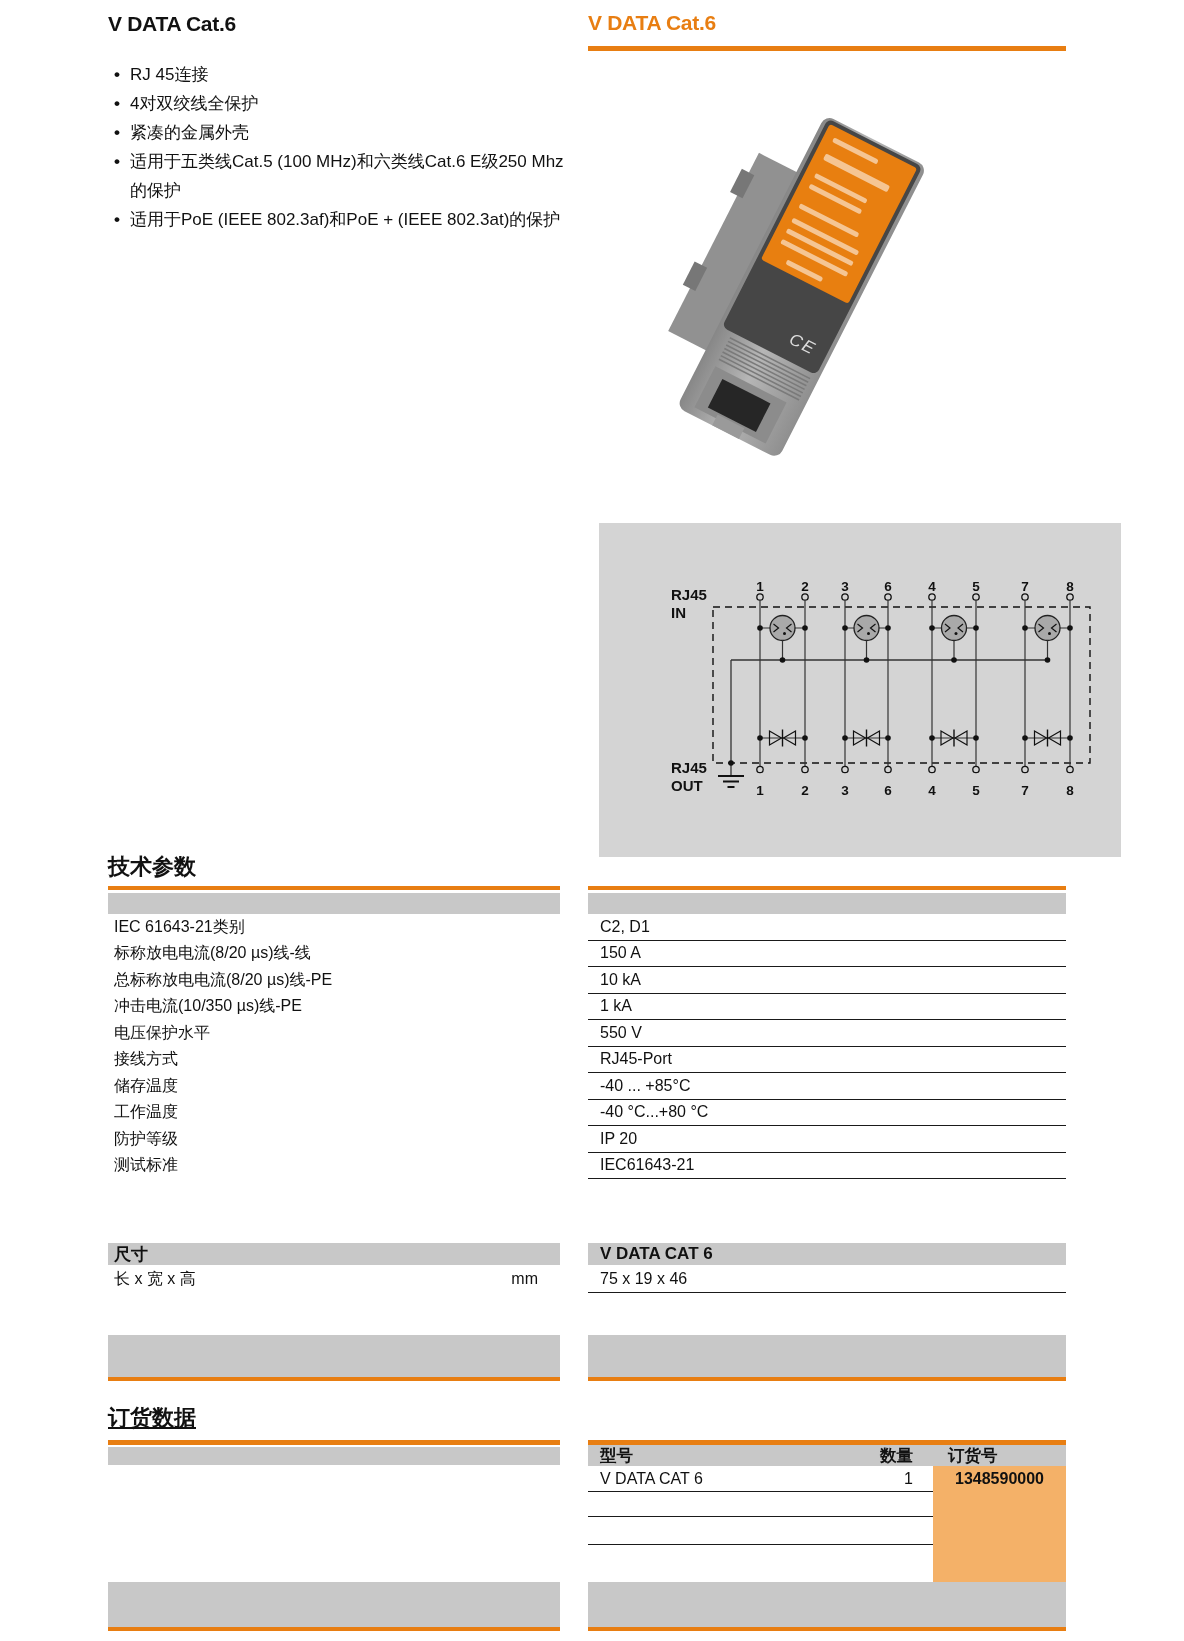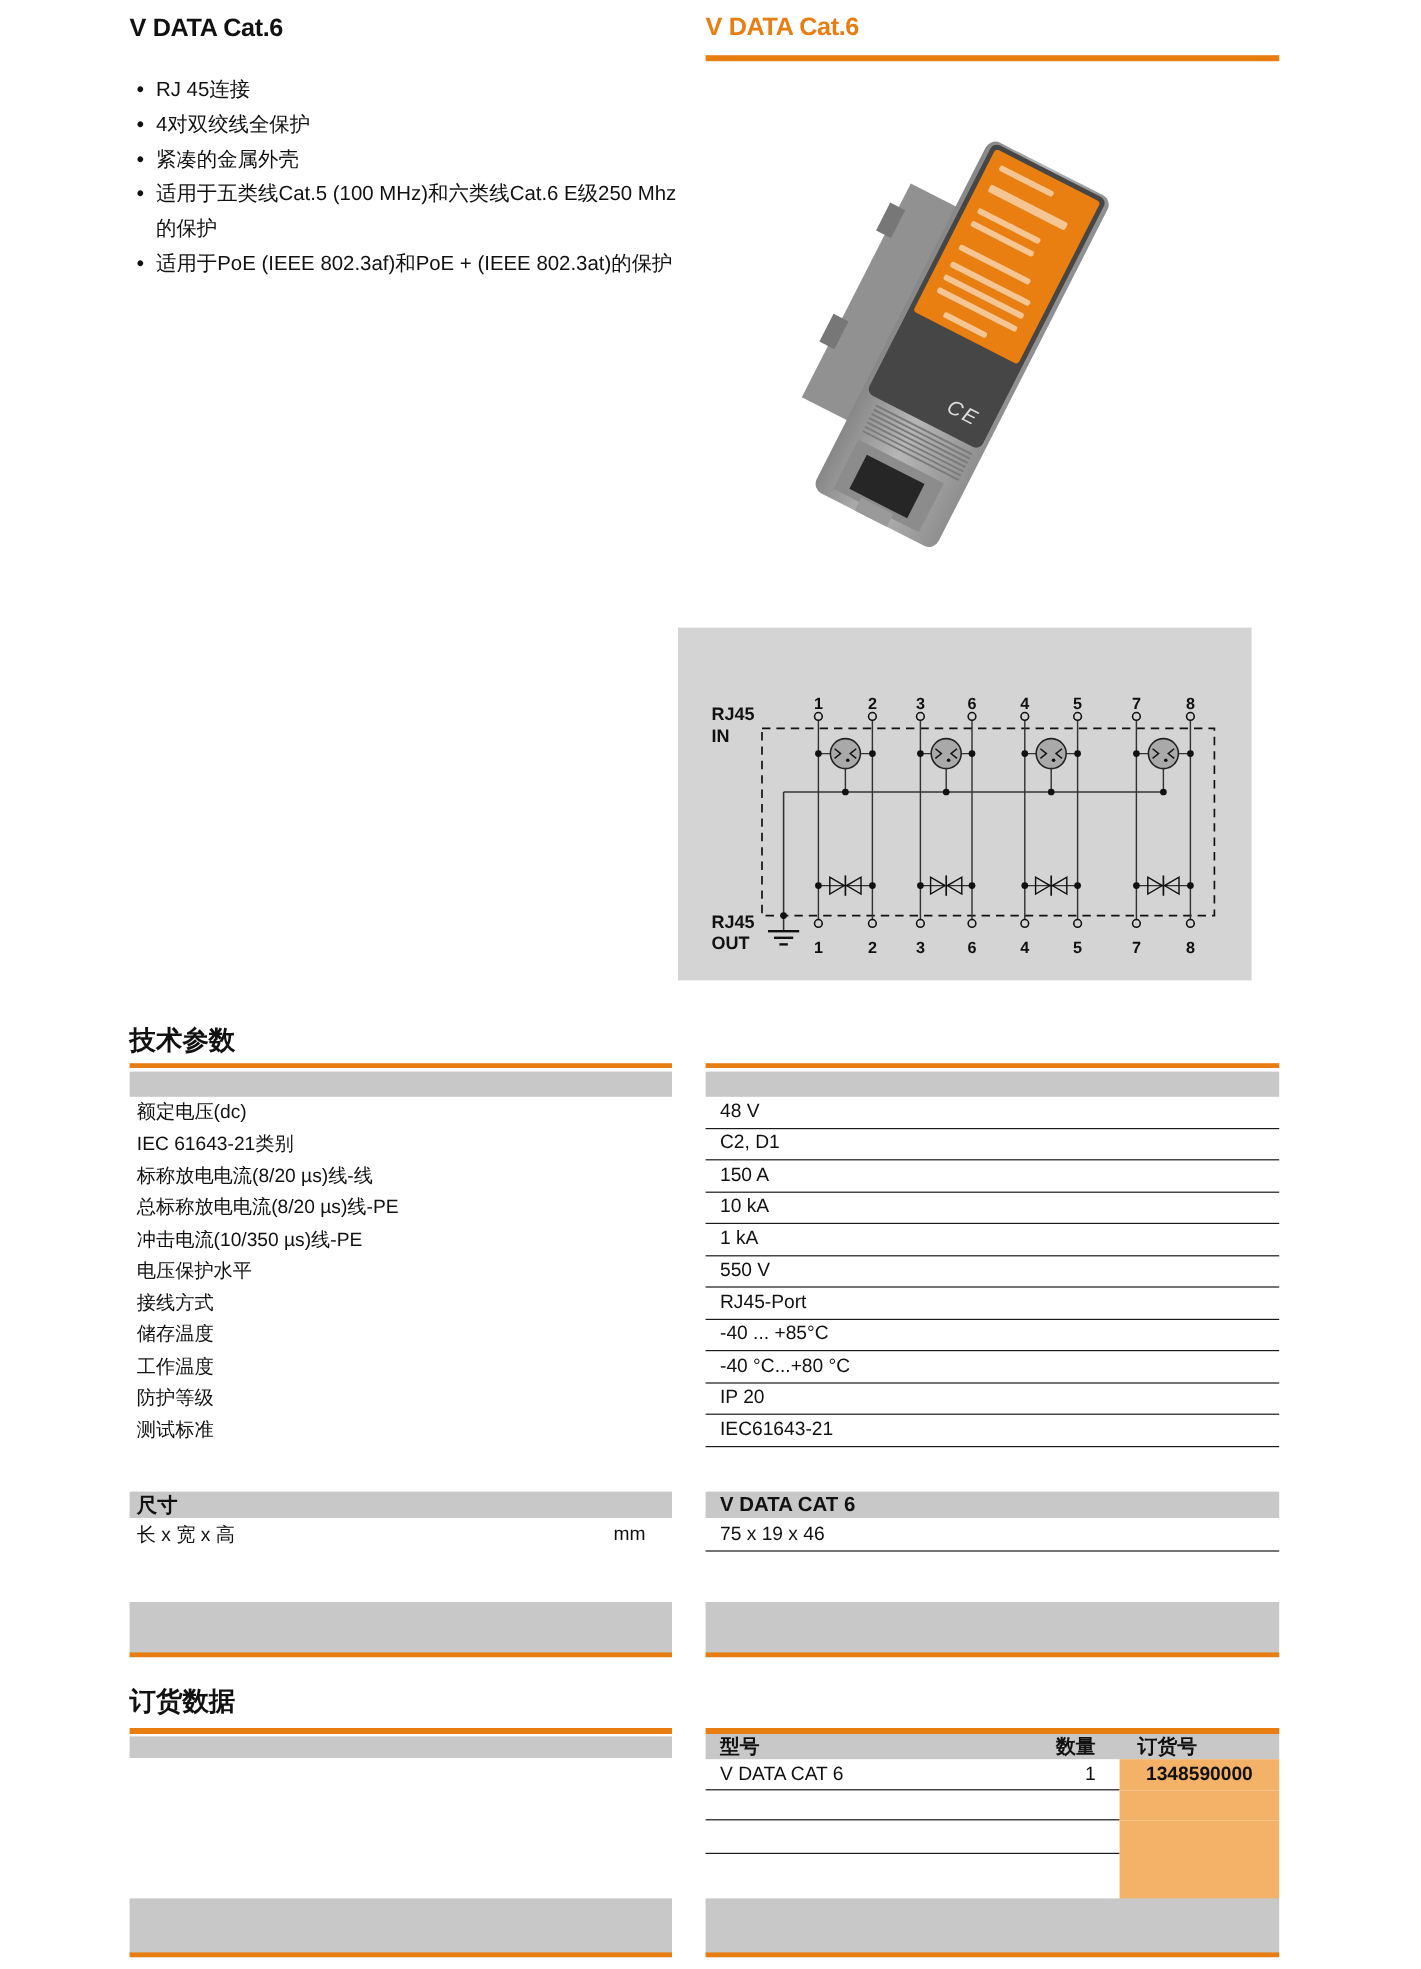--- a/index.html
+++ b/index.html
@@ -17,21 +17,21 @@
   
   .title-left{position:absolute;left:108px;top:12px;width:452px;font-size:21px;font-weight:bold;letter-spacing:-0.3px;}
   .title-right{position:absolute;left:588px;top:10px;width:478px;font-size:21px;font-weight:bold;letter-spacing:-0.3px;
     color:var(--orange);line-height:26px;padding-bottom:10px;border-bottom:5px solid var(--orange);box-sizing:content-box;}
   .features{position:absolute;left:108px;top:60px;width:456px;margin:0;padding:0;list-style:none;font-size:17px;line-height:29px;}
   .features li{position:relative;padding-left:22px;}
   .features li::before{content:"\2022";position:absolute;left:6px;top:0;font-weight:bold;}
   
   .product-figure{position:absolute;left:645px;top:116px;width:310px;height:340px;margin:0;}
   
-  .diagram-panel{position:absolute;left:565px;top:523px;width:478px;height:294px;background:var(--panel-gray);}
+  .diagram-panel{position:absolute;left:599px;top:523px;width:478px;height:334px;background:var(--panel-gray);padding-left:44px;}
   .diagram-panel svg{display:block;}
   
   .tech-heading{position:absolute;left:108px;top:850px;width:452px;height:36px;line-height:34px;font-size:22px;font-weight:bold;
     border-bottom:4px solid var(--orange);box-sizing:content-box;}
   .tech-rule-right{position:absolute;left:588px;top:886px;width:478px;height:4px;background:var(--orange);}
   .band{background:var(--band-gray);text-align:right;}
   .tech-band-left{position:absolute;left:108px;top:893px;width:452px;height:21px;}
   .tech-band-right{position:absolute;left:588px;top:893px;width:478px;height:21px;}
   .tech-rows{position:absolute;left:108px;top:914px;width:958px;}
   .trow{display:flex;height:26.5px;}
@@ -45,21 +45,21 @@
     padding-left:12px;box-sizing:border-box;font-size:17px;font-weight:bold;}
   .dims-row-left{position:absolute;left:108px;top:1265px;width:452px;height:28px;display:flex;align-items:center;
     justify-content:space-between;padding:0 22px 0 6px;box-sizing:border-box;font-size:16px;}
   .dims-row-right{position:absolute;left:588px;top:1265px;width:478px;height:28px;display:flex;align-items:center;
     padding-left:12px;box-sizing:border-box;font-size:16px;border-bottom:1.4px solid #1a1a1a;}
   
   .sep-left{position:absolute;left:108px;top:1335px;width:452px;height:42px;background:var(--band-gray);border-bottom:4px solid var(--orange);}
   .sep-right{position:absolute;left:588px;top:1335px;width:478px;height:42px;background:var(--band-gray);border-bottom:4px solid var(--orange);}
   
   .ordering-heading{position:absolute;left:108px;top:1398px;width:452px;height:42px;line-height:40px;font-size:22px;font-weight:bold;
-    border-bottom:5px solid var(--orange);box-sizing:content-box;}
+    border-bottom:5px solid var(--orange);box-sizing:content-box;text-decoration:underline;}
   .ordering-band-left{position:absolute;left:108px;top:1447px;width:452px;height:18px;}
   .ordering-table{position:absolute;left:588px;top:1440px;width:478px;}
   .ot-topbar{height:5px;background:var(--orange);}
   .ot-header{height:21px;background:var(--band-gray);display:flex;align-items:center;font-weight:bold;font-size:16.5px;}
   .ot-header .hmodel{width:275px;padding-left:12px;box-sizing:border-box;}
   .ot-header .hqty{width:70px;text-align:right;padding-right:20px;box-sizing:border-box;}
   .ot-header .horder{width:133px;padding-left:15px;box-sizing:border-box;}
   .orow{display:flex;}
   .orow .omain{width:345px;display:flex;align-items:center;border-bottom:1.4px solid #1a1a1a;box-sizing:border-box;}
   .orow:last-child .omain{border-bottom:none;}
@@ -246,25 +246,20 @@
         <line x1="404.5" y1="206.5" x2="404.5" y2="223.5" stroke="#111" stroke-width="1.4"></line>
       </svg>
   </div>
 
   <h2 class="tech-heading">技术参数</h2>
   <div class="tech-rule-right"></div>
   <div class="band tech-band-left"></div>
   <div class="band tech-band-right"></div>
   <div class="tech-rows">
       <div class="trow">
-        <div class="tlabel">额定电压(dc)</div>
-        <div class="tgap"></div>
-        <div class="tvalue">48 V</div>
-      </div>
-      <div class="trow">
         <div class="tlabel">IEC 61643-21类别</div>
         <div class="tgap"></div>
         <div class="tvalue">C2, D1</div>
       </div>
       <div class="trow">
         <div class="tlabel">标称放电电流(8/20 µs)线-线</div>
         <div class="tgap"></div>
         <div class="tvalue">150 A</div>
       </div>
       <div class="trow">

